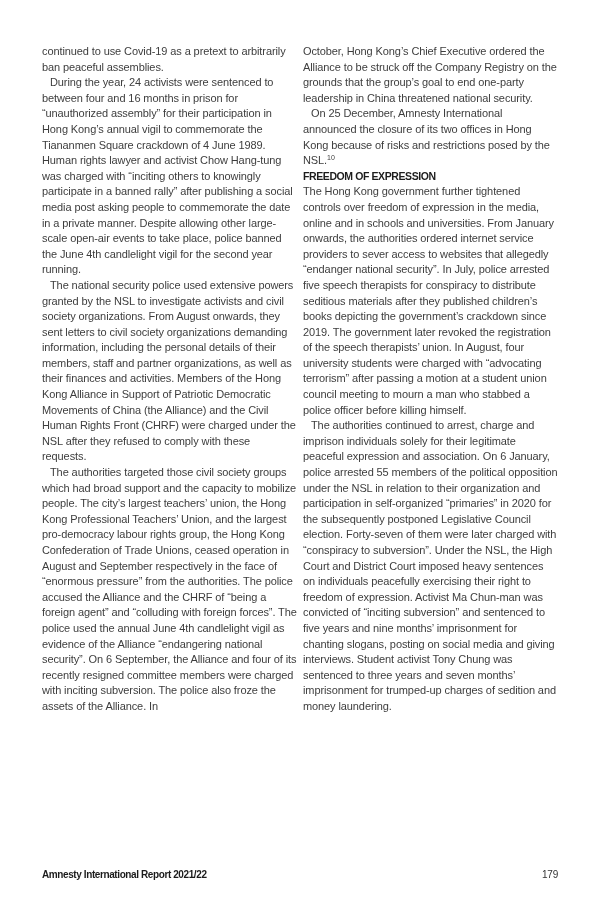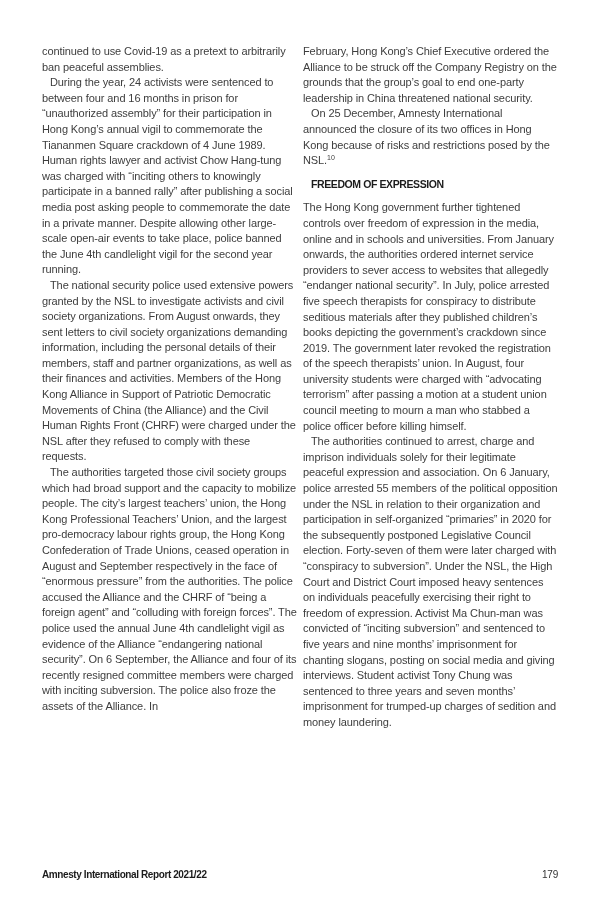--- a/index.html
+++ b/index.html
@@ -44,21 +44,21 @@
     text-indent: 8px;
   }
   .footnote-ref {
     font-size: 7px;
     line-height: 0;
     vertical-align: 4px;
     letter-spacing: 0;
     color: #3d3d3d;
   }
   .section-heading {
-    margin: 8px;
+    margin: 0;
     font-size: 10.5px;
     line-height: 15.6px;
     font-weight: bold;
     letter-spacing: -0.4px;
     color: #1c1c1c;
     text-transform: uppercase;
   }
   .footer {
     position: absolute;
     top: 869px;
@@ -88,21 +88,21 @@
   <div class="columns">
 
     <div class="column">
       <p class="para">continued to use Covid-19 as a pretext to arbitrarily ban peaceful assemblies.</p>
       <p class="para indent">During the year, 24 activists were sentenced to between four and 16 months in prison for “unauthorized assembly” for their participation in Hong Kong’s annual vigil to commemorate the Tiananmen Square crackdown of 4 June 1989. Human rights lawyer and activist Chow Hang-tung was charged with “inciting others to knowingly participate in a banned rally” after publishing a social media post asking people to commemorate the date in a private manner. Despite allowing other large-scale open-air events to take place, police banned the June 4th candlelight vigil for the second year running.</p>
       <p class="para indent">The national security police used extensive powers granted by the NSL to investigate activists and civil society organizations. From August onwards, they sent letters to civil society organizations demanding information, including the personal details of their members, staff and partner organizations, as well as their finances and activities. Members of the Hong Kong Alliance in Support of Patriotic Democratic Movements of China (the Alliance) and the Civil Human Rights Front (CHRF) were charged under the NSL after they refused to comply with these requests.</p>
       <p class="para indent">The authorities targeted those civil society groups which had broad support and the capacity to mobilize people. The city’s largest teachers’ union, the Hong Kong Professional Teachers’ Union, and the largest pro-democracy labour rights group, the Hong Kong Confederation of Trade Unions, ceased operation in August and September respectively in the face of “enormous pressure” from the authorities. The police accused the Alliance and the CHRF of “being a foreign agent” and “colluding with foreign forces”. The police used the annual June 4th candlelight vigil as evidence of the Alliance “endangering national security”. On 6 September, the Alliance and four of its recently resigned committee members were charged with inciting subversion. The police also froze the assets of the Alliance. In</p>
     </div>
 
     <div class="column">
-      <p class="para">February, Hong Kong’s Chief Executive ordered the Alliance to be struck off the Company Registry on the grounds that the group’s goal to end one-party leadership in China threatened national security.</p>
+      <p class="para">October, Hong Kong’s Chief Executive ordered the Alliance to be struck off the Company Registry on the grounds that the group’s goal to end one-party leadership in China threatened national security.</p>
       <p class="para indent"><span>On 25 December, Amnesty International announced the closure of its two offices in Hong Kong because of risks and restrictions posed by the NSL.</span><sup class="footnote-ref">10</sup></p>
       <h2 class="section-heading">FREEDOM OF EXPRESSION</h2>
       <p class="para">The Hong Kong government further tightened controls over freedom of expression in the media, online and in schools and universities. From January onwards, the authorities ordered internet service providers to sever access to websites that allegedly “endanger national security”. In July, police arrested five speech therapists for conspiracy to distribute seditious materials after they published children’s books depicting the government’s crackdown since 2019. The government later revoked the registration of the speech therapists’ union. In August, four university students were charged with “advocating terrorism” after passing a motion at a student union council meeting to mourn a man who stabbed a police officer before killing himself.</p>
       <p class="para indent">The authorities continued to arrest, charge and imprison individuals solely for their legitimate peaceful expression and association. On 6 January, police arrested 55 members of the political opposition under the NSL in relation to their organization and participation in self-organized “primaries” in 2020 for the subsequently postponed Legislative Council election. Forty-seven of them were later charged with “conspiracy to subversion”. Under the NSL, the High Court and District Court imposed heavy sentences on individuals peacefully exercising their right to freedom of expression. Activist Ma Chun-man was convicted of “inciting subversion” and sentenced to five years and nine months’ imprisonment for chanting slogans, posting on social media and giving interviews. Student activist Tony Chung was sentenced to three years and seven months’ imprisonment for trumped-up charges of sedition and money laundering.</p>
     </div>
 
   </div>
 
   <div class="footer">
     <span class="report-title">Amnesty International Report 2021/22</span>

